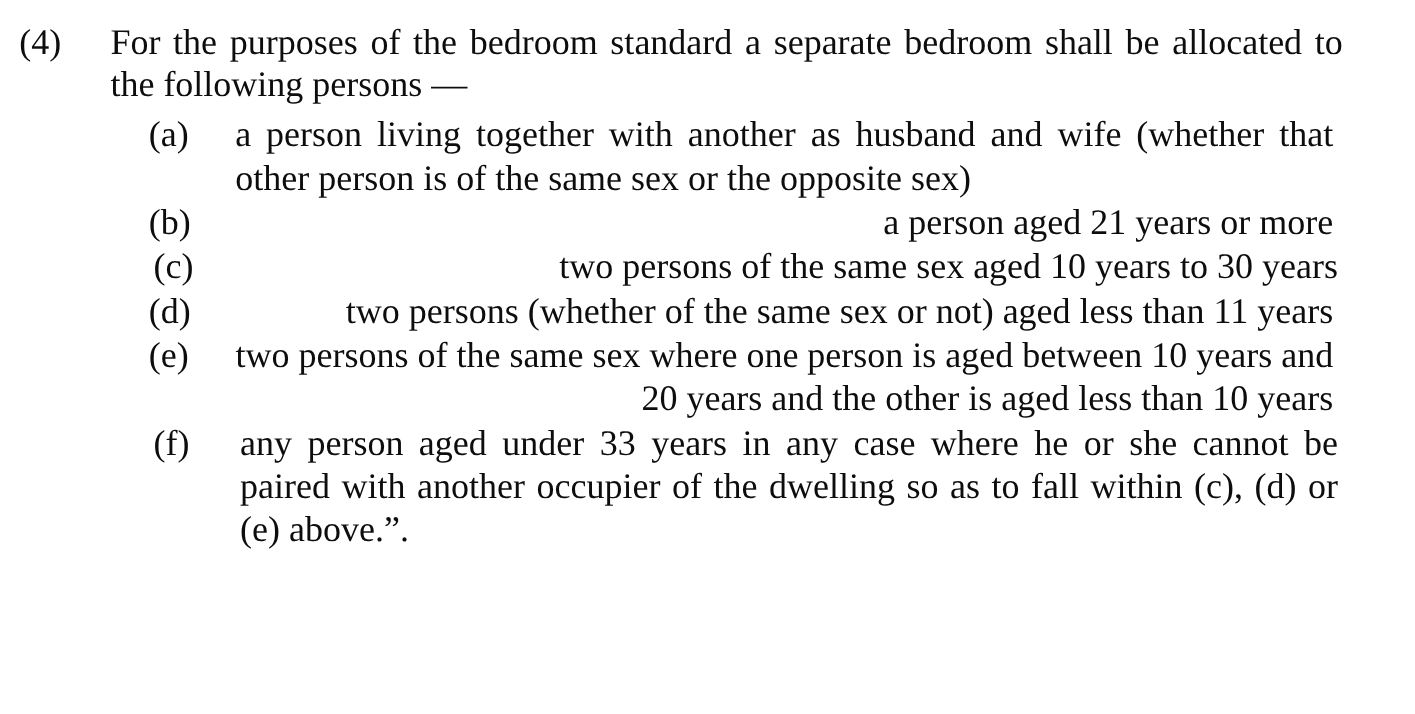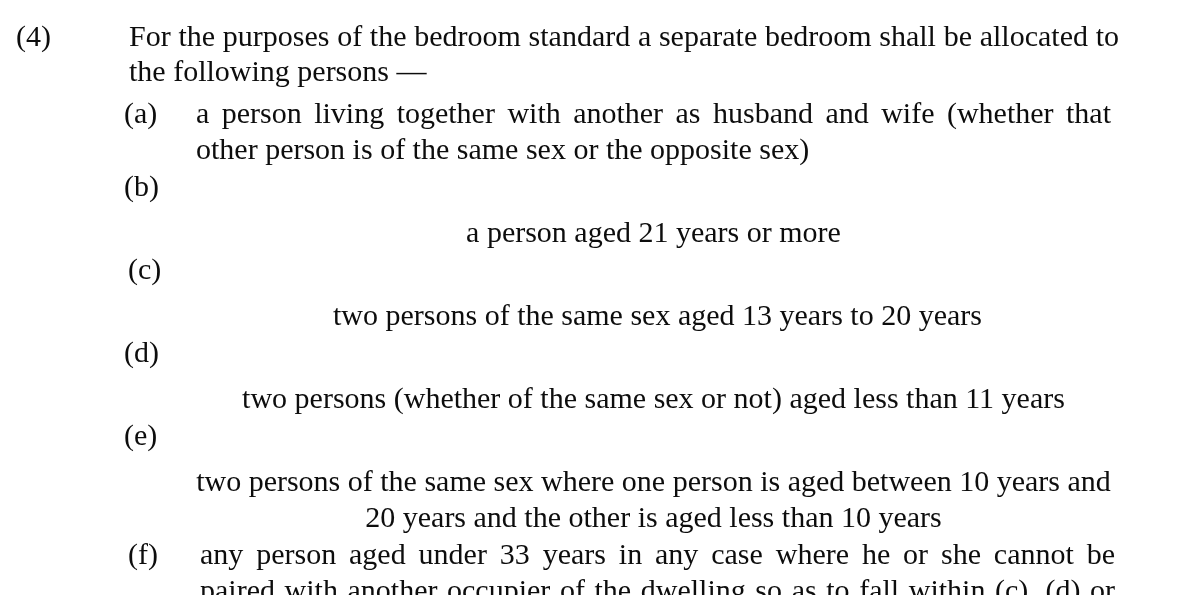--- a/index.html
+++ b/index.html
@@ -32,21 +32,20 @@
     flex: 0 0 auto;
     width: 76px;
     text-align: left;
     padding-left: 2px;
   }
   .clause-body {
     flex: 1 1 auto;
     text-align: justify;
     text-justify: inter-word;
     max-width: 1030px;
-    margin-left: 37px;
   }
   
   .sublist {
     margin-top: 6px;
     padding-left: 110px;
   }
   .subitem {
     display: flex;
     align-items: flex-start;
     font-size: 30px;
@@ -64,22 +63,21 @@
   .subitem-text {
     flex: 1 1 auto;
     max-width: 915px;
   }
   .justify {
     text-align: justify;
     text-justify: inter-word;
     font-family: Liberation Serif, serif;
   }
   .left {
-    text-align: center;
-    margin-top: 46px;
+    text-align: right;
   }
 </style>
 </head>
 <body>
 
 <div class="page">
 
   <div class="clause">
     <span class="clause-marker">(4)</span>
     <span class="clause-body">For the purposes of the bedroom standard a separate bedroom shall be allocated to the following persons —</span>
@@ -92,21 +90,21 @@
       <span class="subitem-text justify">a person living together with another as husband and wife (whether that other person is of the same sex or the opposite sex)</span>
     </div>
 
     <div class="subitem">
       <span class="subitem-marker">(b)</span>
       <span class="subitem-text left">a person aged 21 years or more</span>
     </div>
 
     <div class="subitem">
       <span class="subitem-marker narrow">(c)</span>
-      <span class="subitem-text left">two persons of the same sex aged 13 years to 20 years</span>
+      <span class="subitem-text left">two persons of the same sex aged 10 years to 30 years</span>
     </div>
 
     <div class="subitem">
       <span class="subitem-marker">(d)</span>
       <span class="subitem-text left">two persons (whether of the same sex or not) aged less than 11 years</span>
     </div>
 
     <div class="subitem">
       <span class="subitem-marker">(e)</span>
       <span class="subitem-text left">two persons of the same sex where one person is aged between 10 years and 20 years and the other is aged less than 10 years</span>

